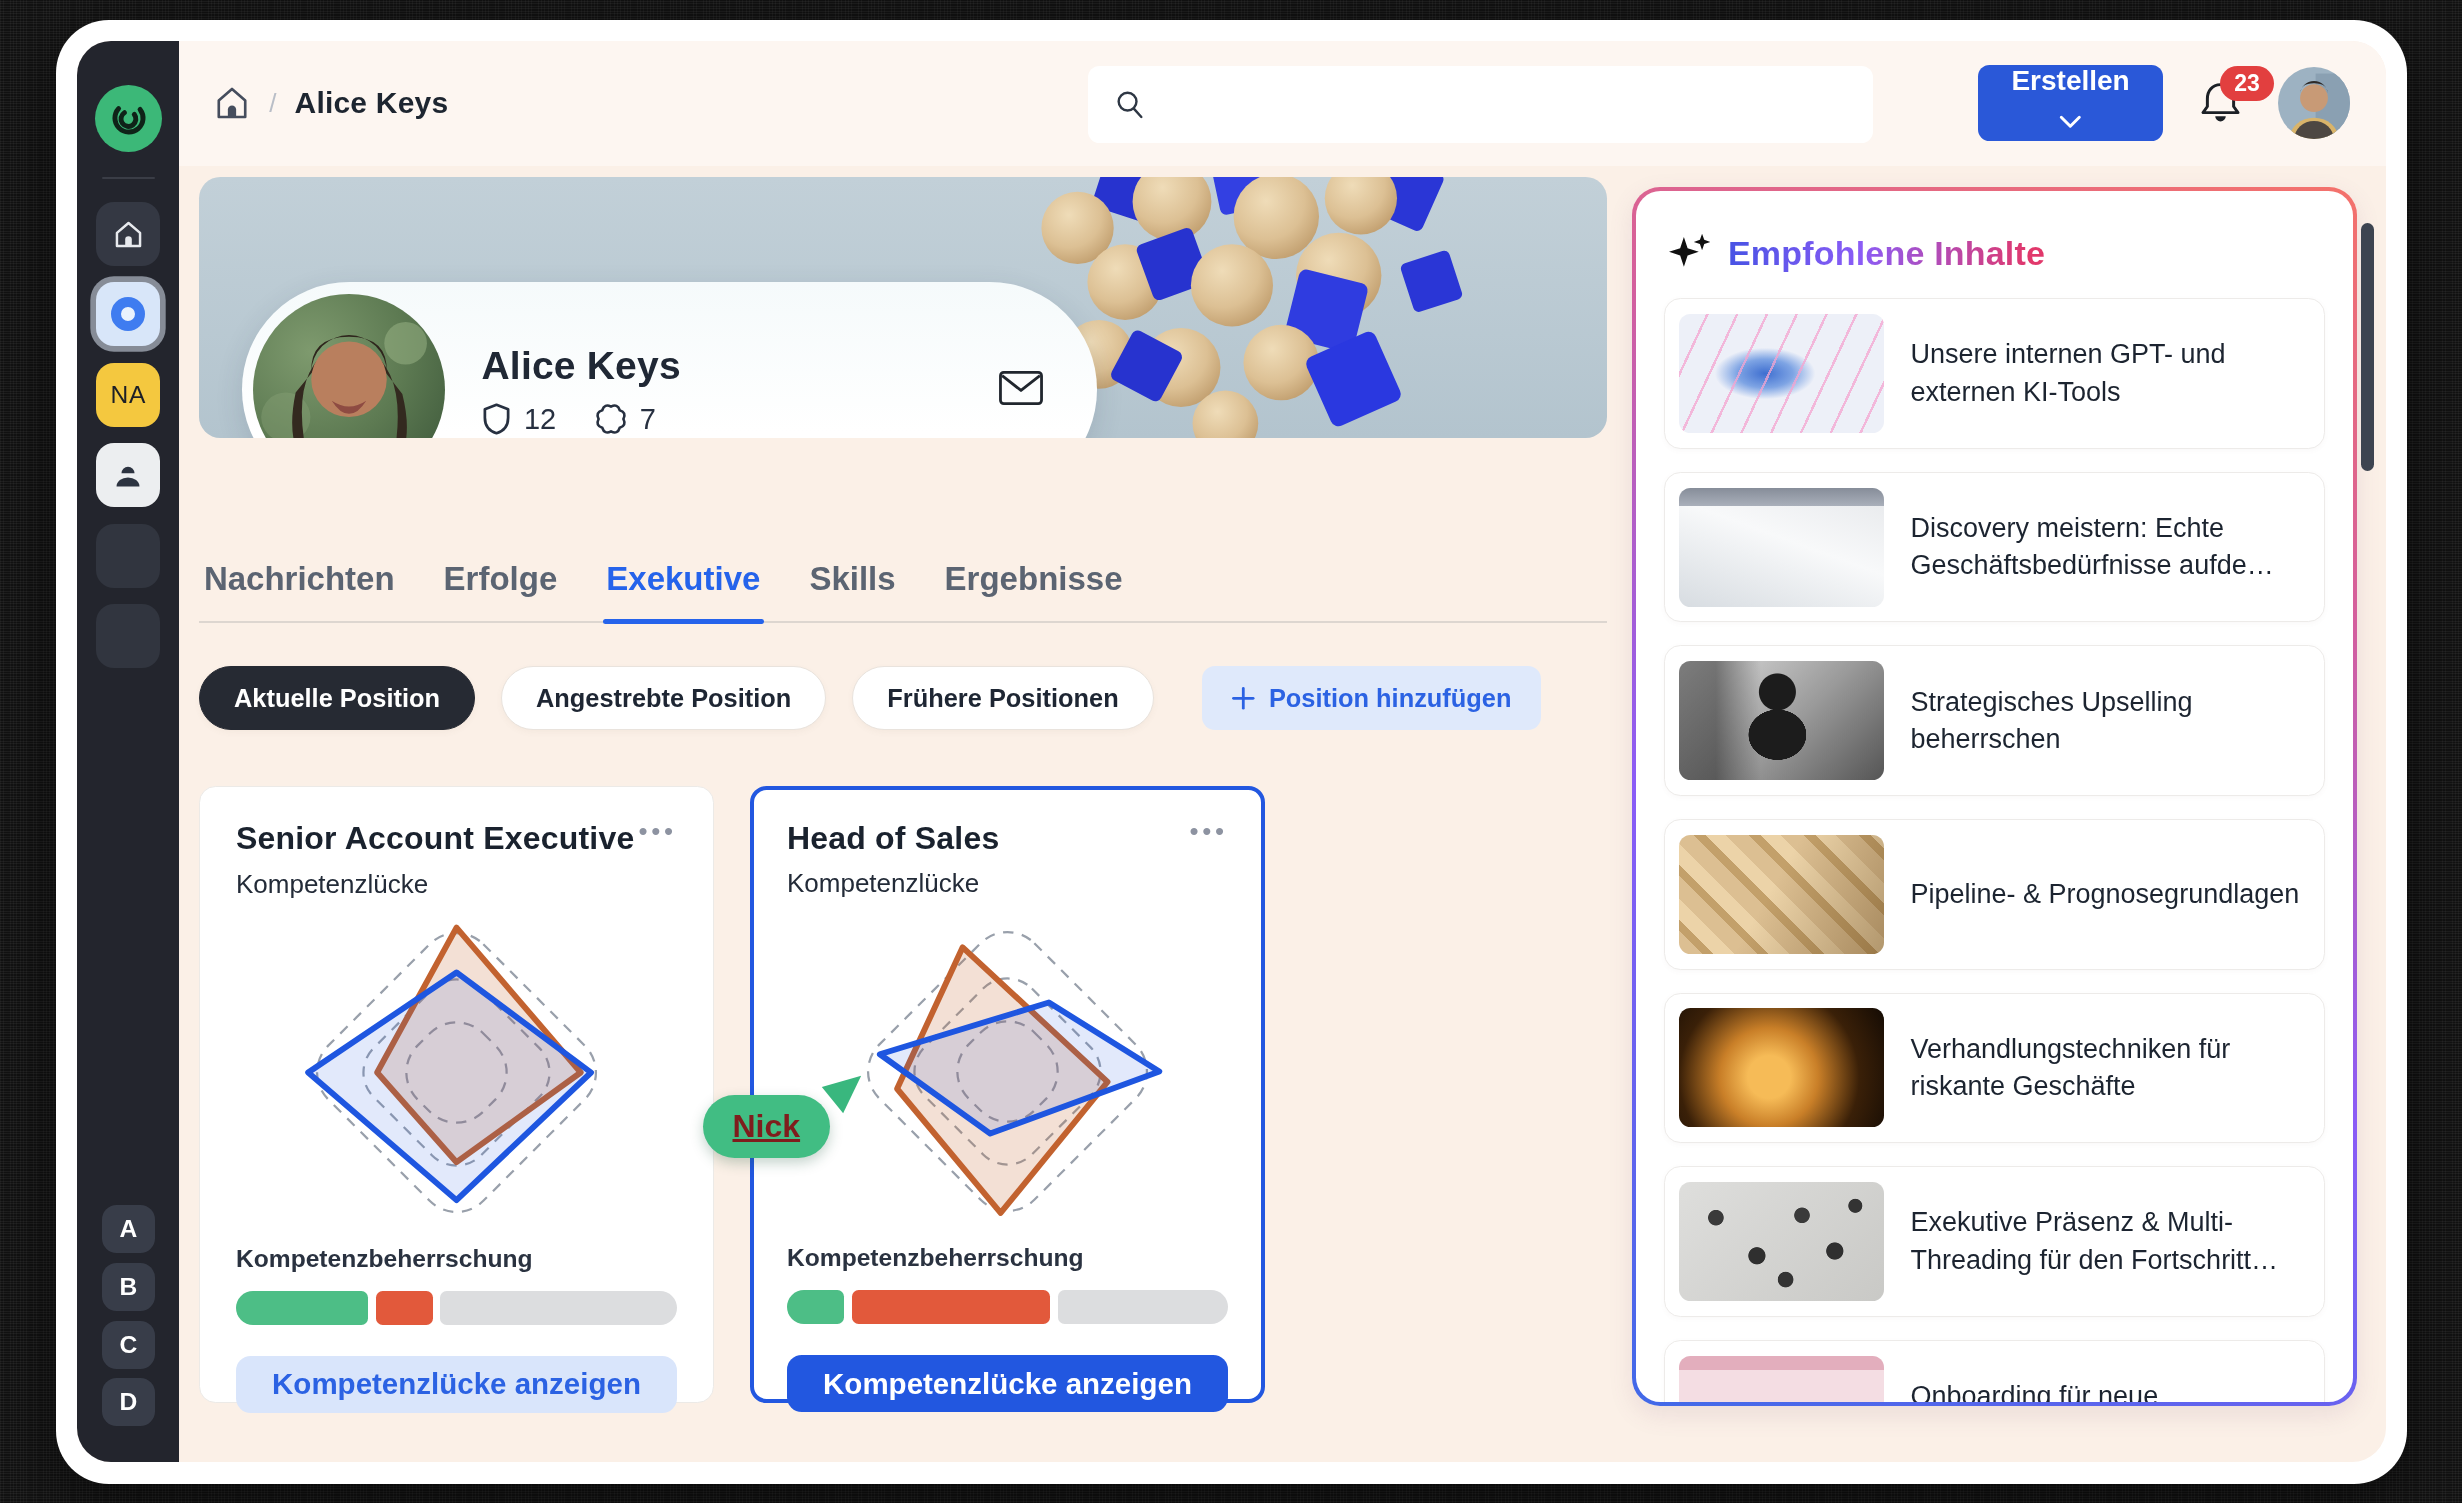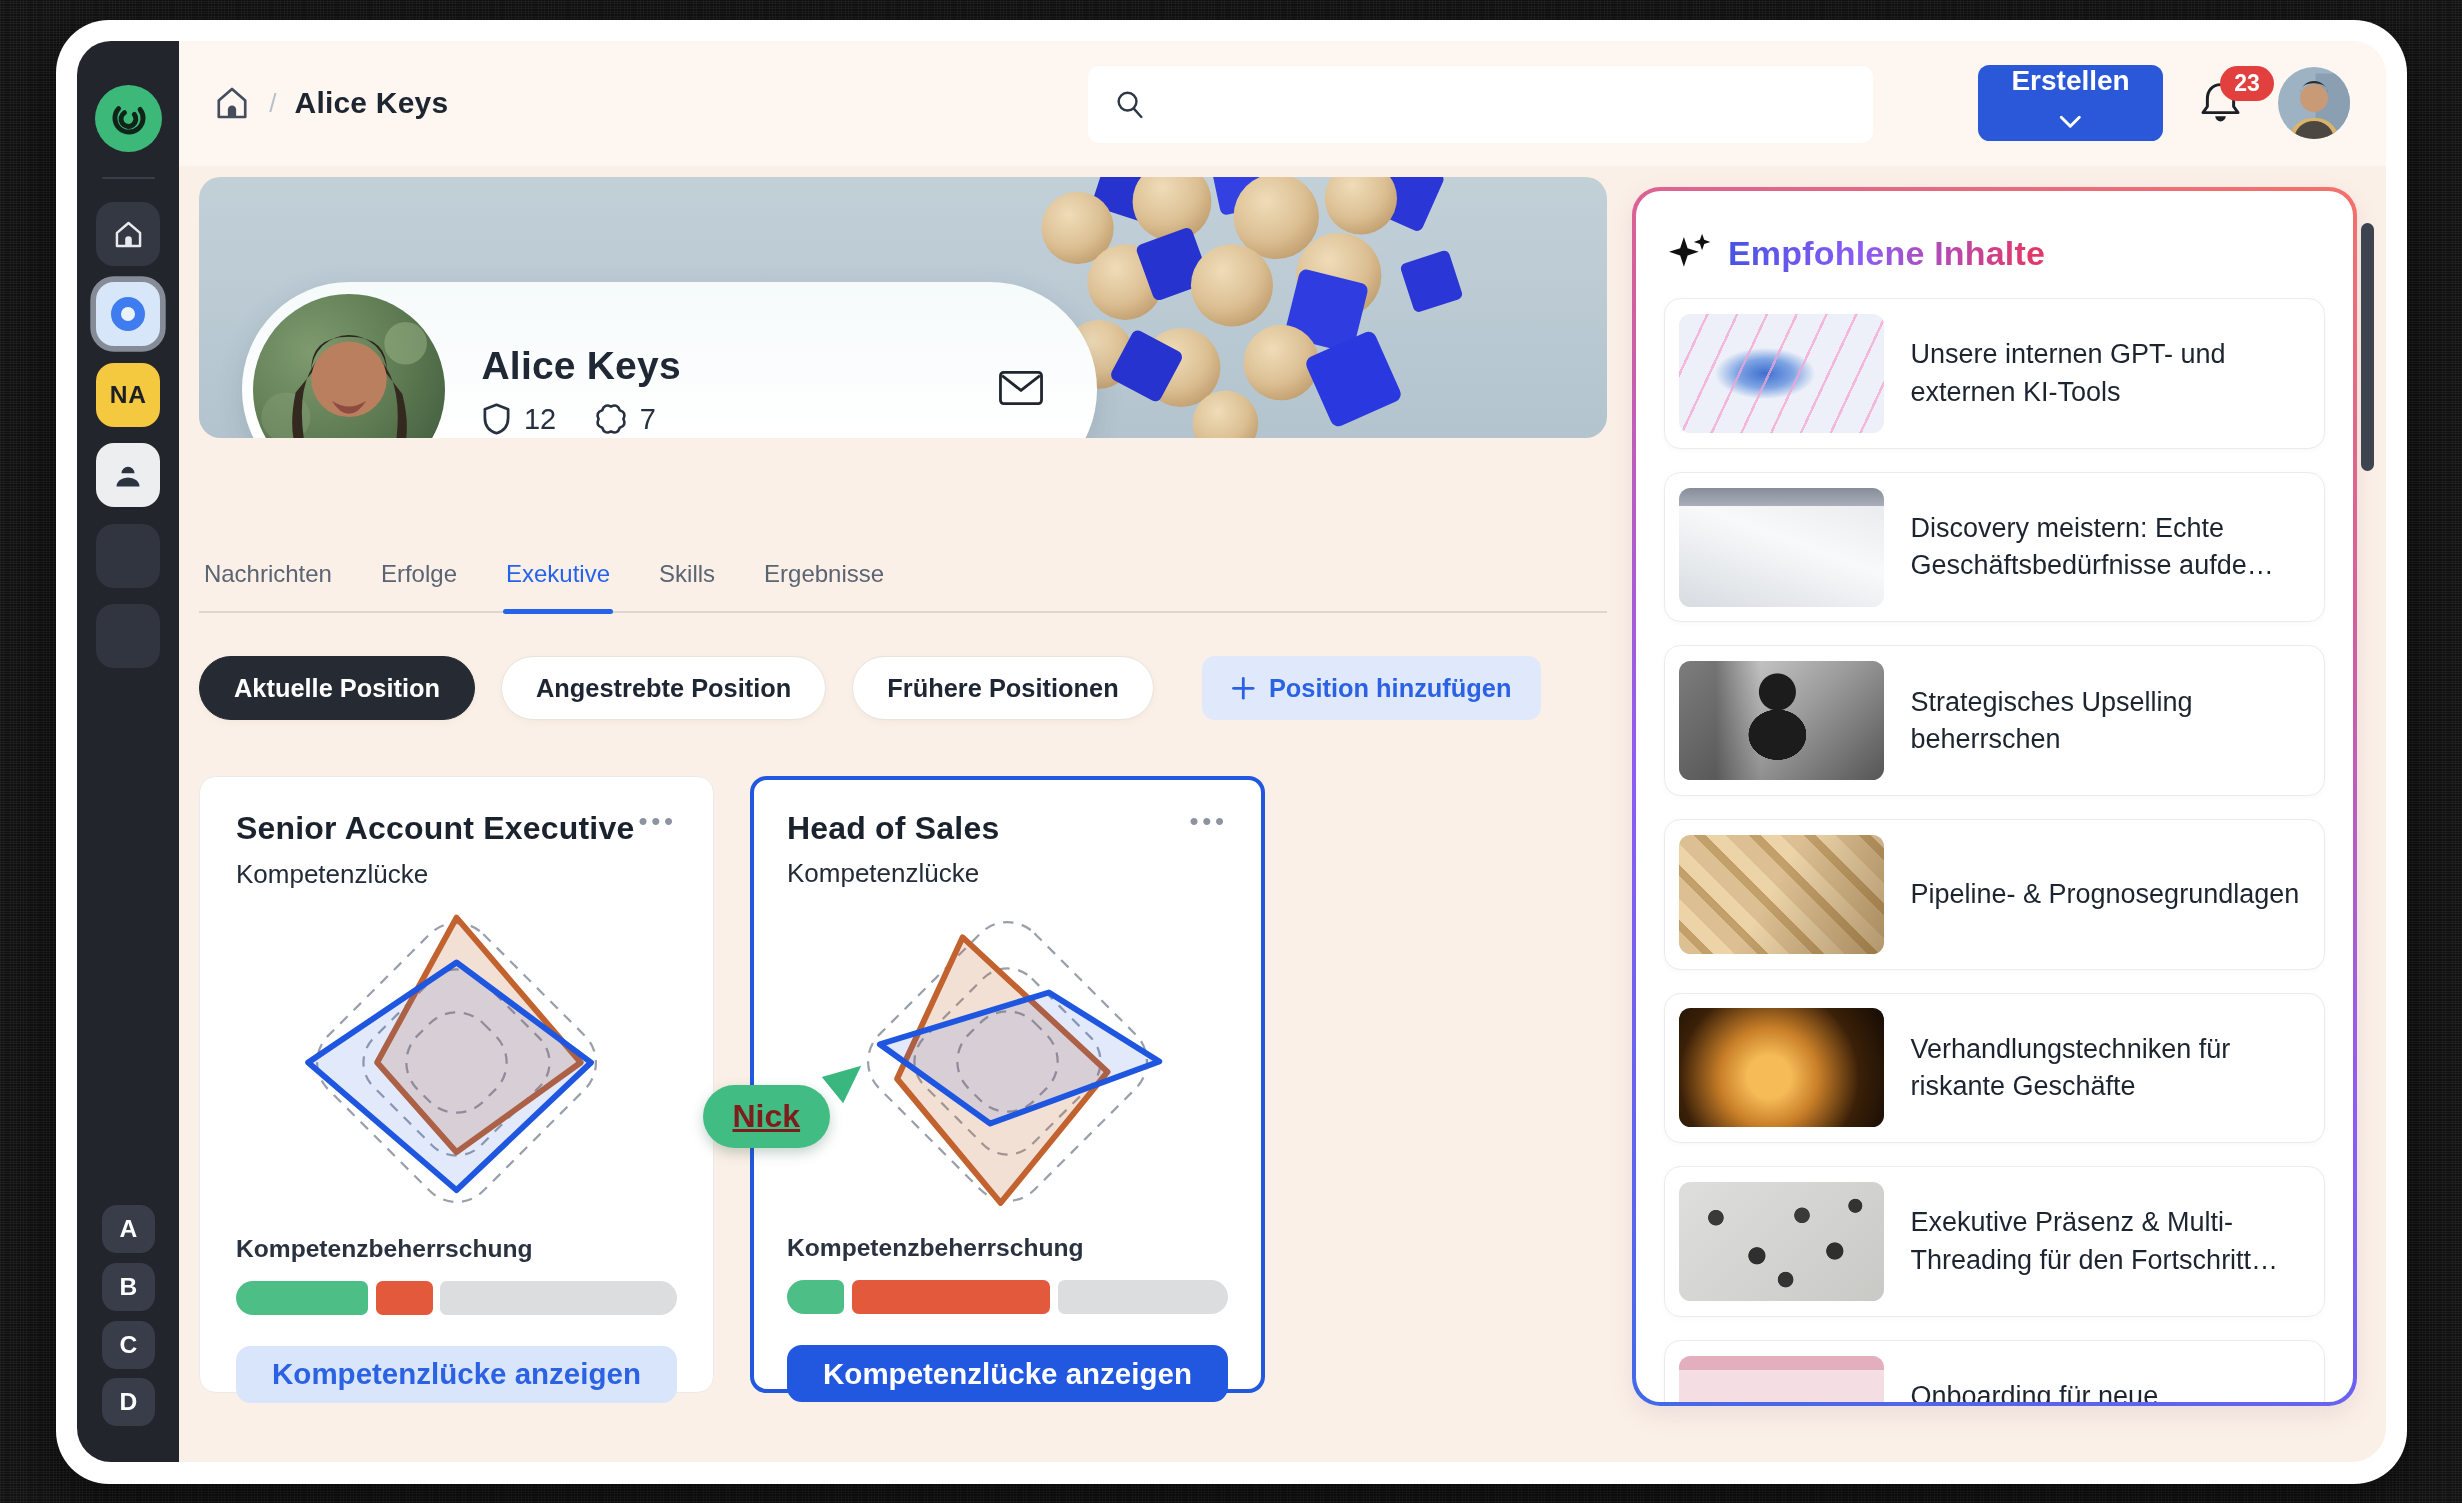--- a/index.html
+++ b/index.html
@@ -29,21 +29,21 @@
     width:102px;background:#23252d;display:flex;flex-direction:column;align-items:center;
     padding:44px 0 36px;flex:0 0 102px;
   }
   .logo{width:67px;height:67px;border-radius:50%;background:#3cb878;display:flex;align-items:center;justify-content:center;}
   .side-divider{width:53px;height:2.5px;background:#3a3d46;border-radius:1.6px;margin:24.6px 0 23px;}
   .tiles{display:flex;flex-direction:column;gap:16.4px;align-items:center;}
   .tile{width:64px;height:64px;border-radius:18px;display:flex;align-items:center;justify-content:center;box-sizing:border-box;}
   .tile-home{background:#343843;}
   .tile-target{background:#d8e6f9;box-shadow:0 0 0 5.7px #868c97;}
   .target-ring{width:34px;height:34px;border-radius:50%;border:10.7px solid #3f7cf0;background:#eaf2fd;box-sizing:border-box;}
-  .tile-na{background:#f4c83f;color:#1c1f26;font-size:24.6px;font-weight:700;letter-spacing:0.8px;}
+  .tile-na{background:#f4c83f;color:#1c1f26;font-size:24.6px;font-weight:400;letter-spacing:0.8px;}
   .tile-user{background:#eceef0;}
   .tile-empty{background:#31353f;}
   .side-spacer{flex:1;}
   .letters{display:flex;flex-direction:column;gap:9.8px;align-items:center;}
   .letter{width:53px;height:48px;border-radius:14.8px;background:#383d49;color:#fff;font-weight:700;font-size:24.6px;display:flex;align-items:center;justify-content:center;}
   
   .main{flex:1;display:flex;flex-direction:column;position:relative;min-width:0;}
   .topbar{height:125px;display:flex;align-items:center;padding:0 36px 0 34px;background:#fdf6f1;position:relative;flex:0 0 125px;}
   .breadcrumb{display:flex;align-items:center;gap:18px;}
   .crumb-sep{color:#b9bec7;font-size:26px;font-weight:400;}
@@ -75,21 +75,21 @@
     padding:0 0 0 11.5px;box-sizing:border-box;box-shadow:0 8.2px 28px rgba(40,60,80,.14);
   }
   .avatar-big{width:192px;height:192px;border-radius:50%;overflow:hidden;flex:0 0 192px;}
   .pinfo{margin-left:36px;}
   .pname{font-size:39px;font-weight:700;color:#202835;letter-spacing:0.2px;}
   .pstats{display:flex;align-items:center;gap:38px;margin-top:14.8px;}
   .pstat{display:flex;align-items:center;gap:11.5px;color:#273040;font-size:29px;font-weight:500;}
   .mail-btn{margin-left:auto;margin-right:53px;background:none;border:none;cursor:pointer;padding:0;}
   
   .tabs{margin-top:51px;display:flex;gap:49px;border-bottom:2.5px solid #ddd6d0;padding:0 4.9px 23px;position:relative;}
-  .tab{font-size:24px;font-weight:400;color:#5b6472;position:relative;cursor:pointer;text-align:right;}
+  .tab{font-size:33px;font-weight:700;color:#5b6472;position:relative;cursor:pointer;text-align:right;}
   .tab.active{color:#2563eb;}
   .tab.active::after{content:"";position:absolute;left:-3.3px;right:-3.3px;bottom:-25.4px;height:4.9px;background:#2563eb;border-radius:2.5px;}
   
   .filters{margin-top:43px;display:flex;align-items:center;gap:26px;}
   .chip{
     height:64px;padding:0 34px;border-radius:32px;background:#fff;border:1.6px solid #e9e3dd;
     font-size:25.4px;font-weight:600;color:#1e2633;display:flex;align-items:center;font-family:inherit;cursor:pointer;
     box-shadow:0 2.5px 6.6px rgba(120,100,80,.05);
   }
   .chip.selected{background:#262a33;color:#fff;border-color:#262a33;}

